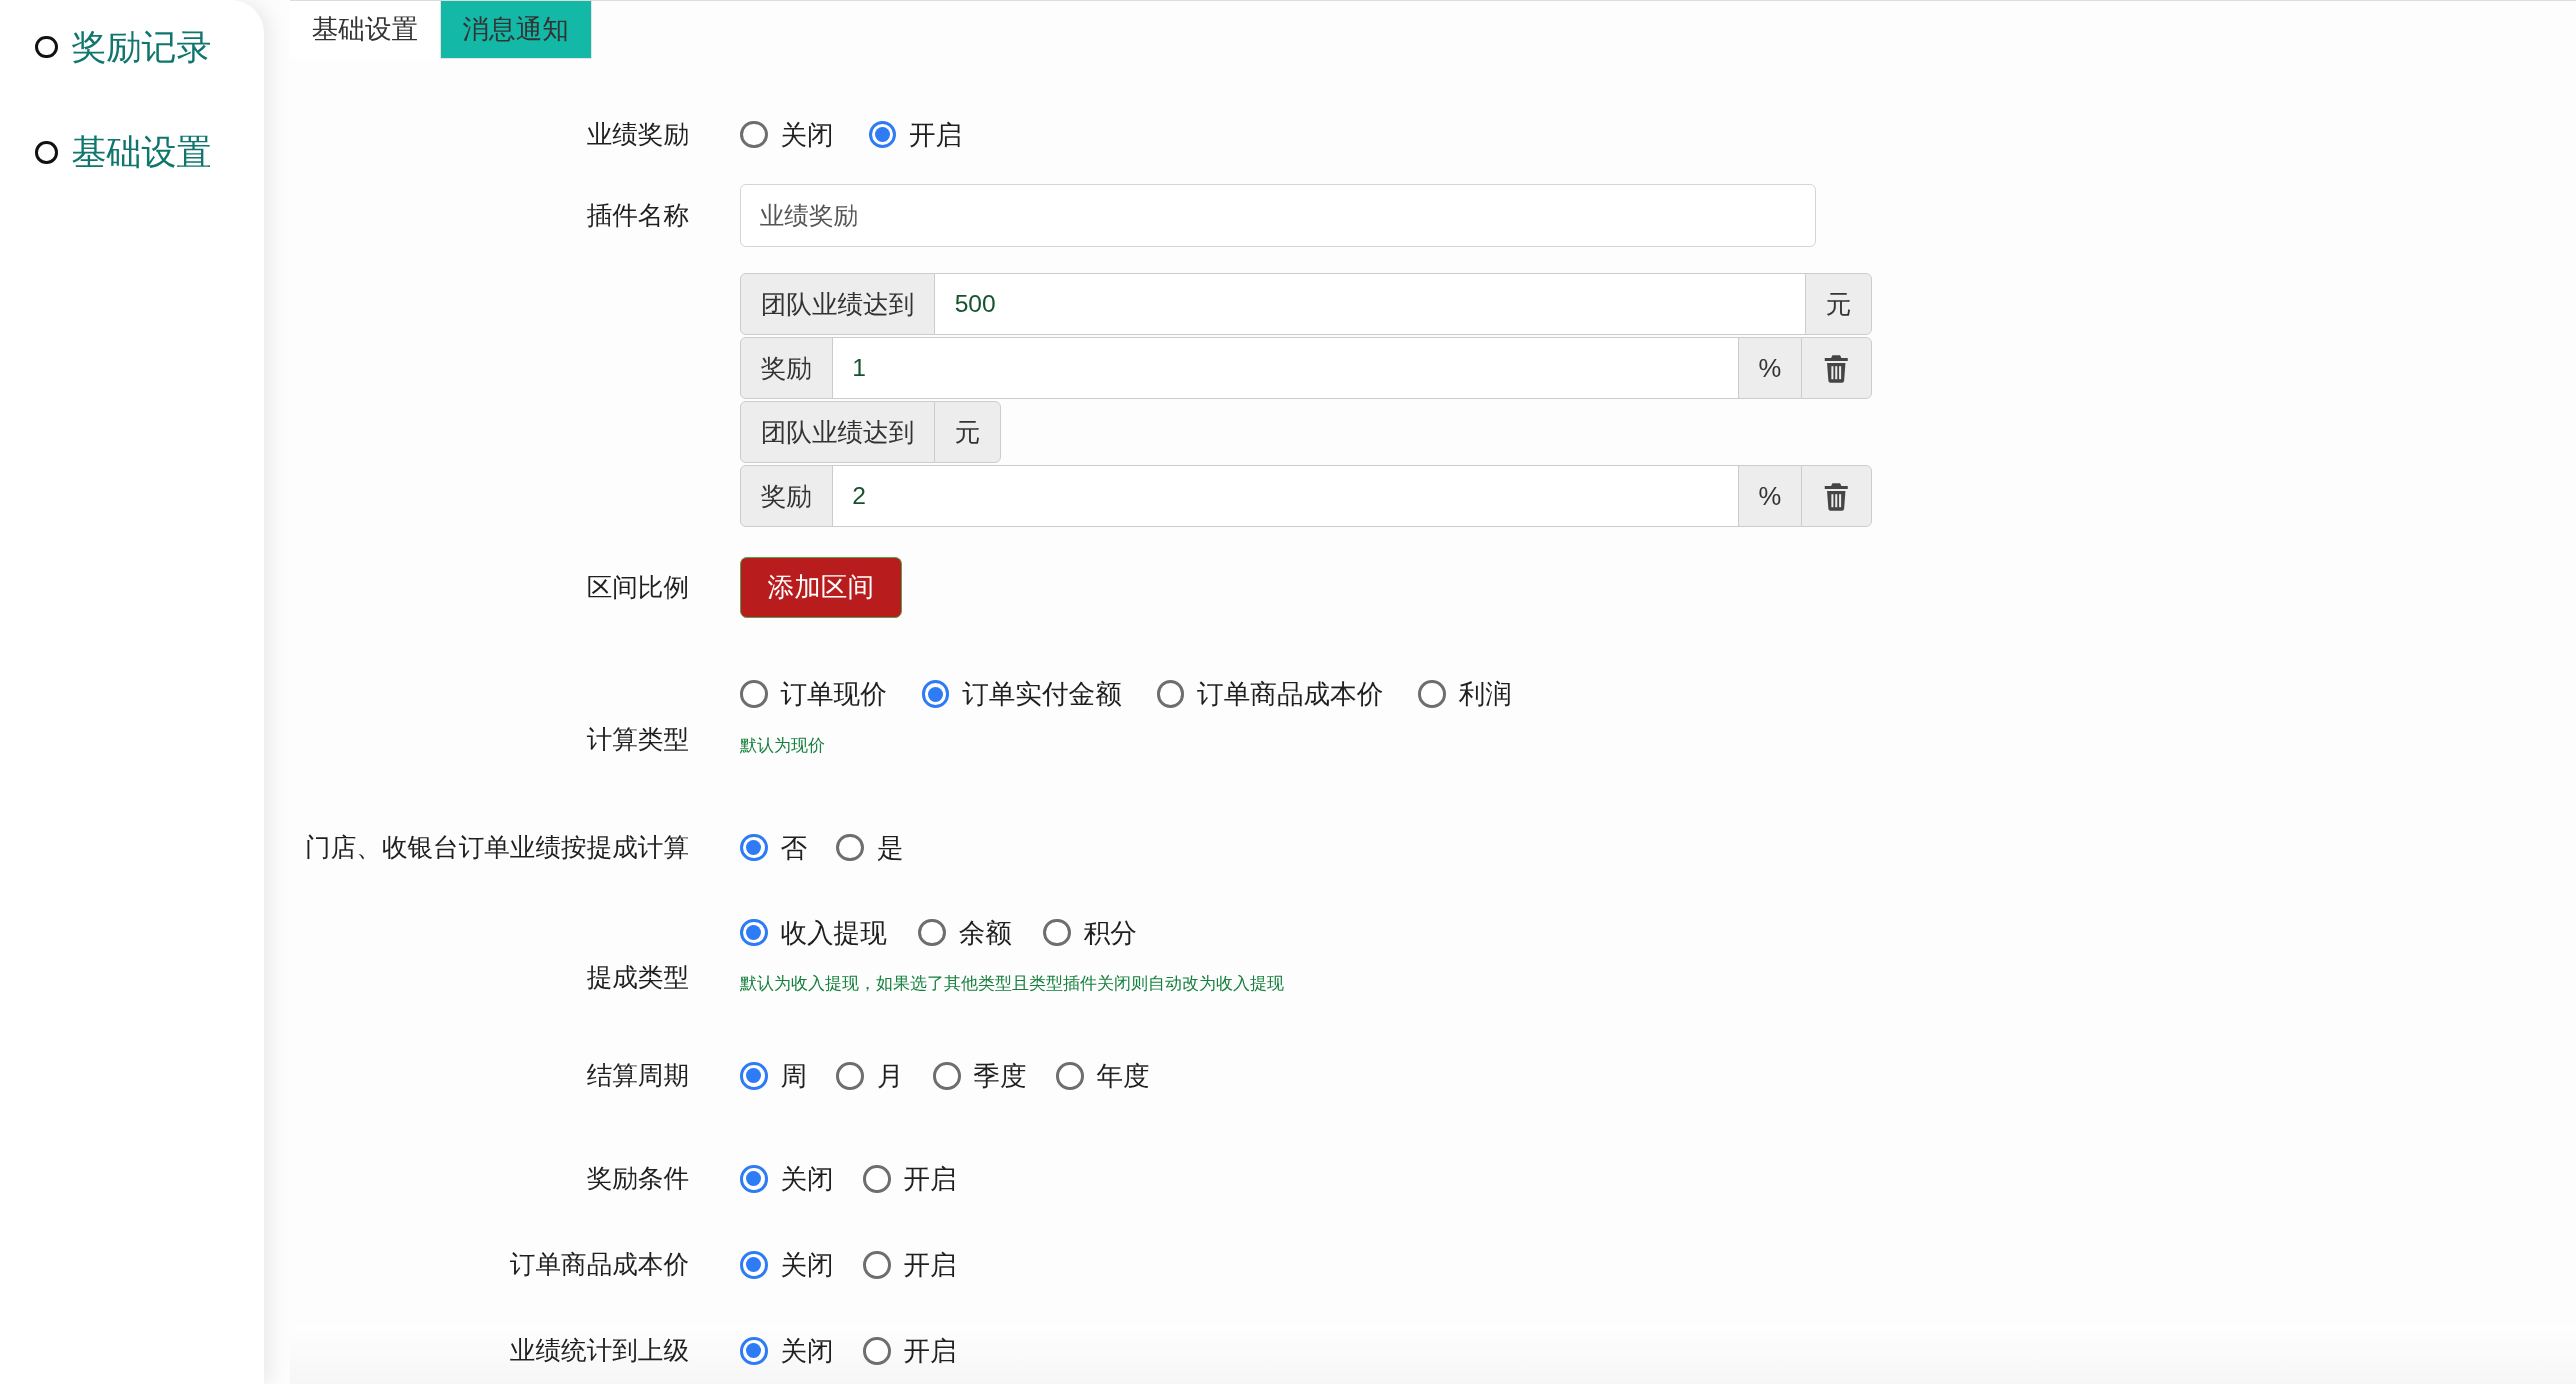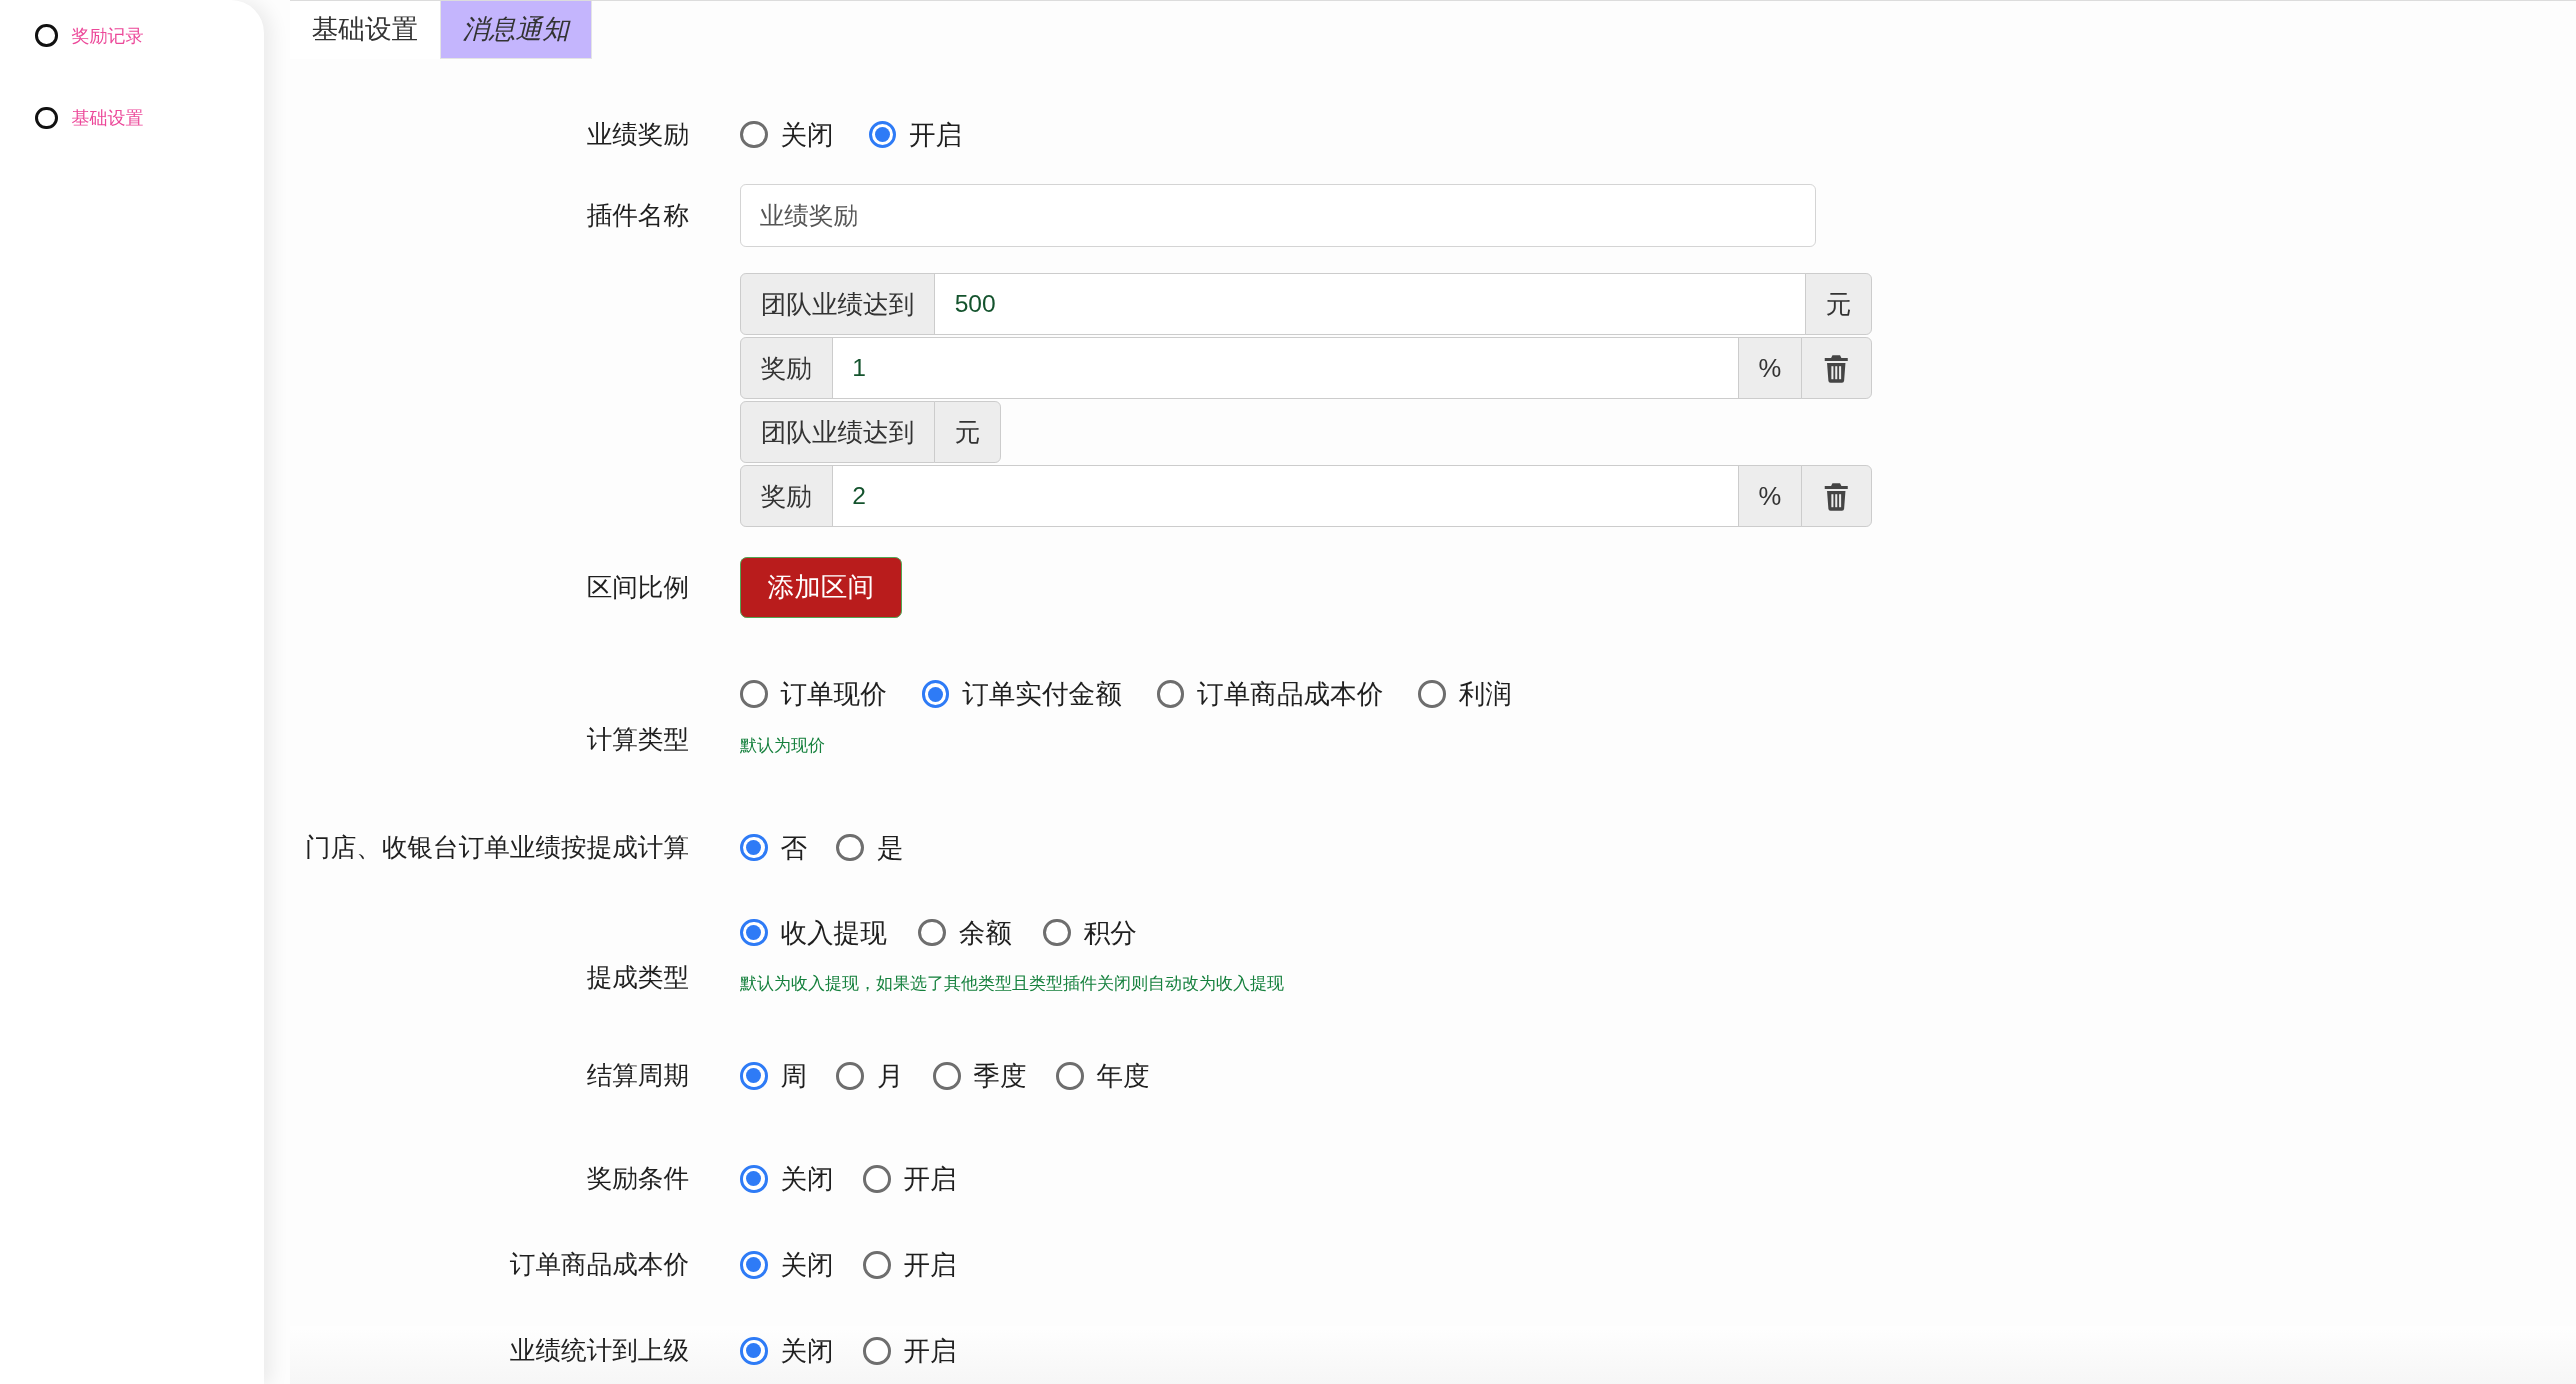--- a/index.html
+++ b/index.html
@@ -16,29 +16,29 @@
     padding-top:13.8px; z-index:2;
   }
   .side-item {
     display:flex; align-items:center; gap:13.8px;
     padding:9.8px 0 9.8px 35px; margin-bottom:39px; cursor:pointer;
   }
   .side-item .circle-icon {
     width:22.6px; height:22.6px; border:3.2px solid #111; border-radius:50%;
     flex:none; background:#fff;
   }
-  .side-item .side-label { font-size:18px; color:#ec4899; }
+  .side-item .side-label { font-size:35px; color:#0f766e; }
   
   .main { position:absolute; left:290px; top:0; right:0; z-index:1; }
   .tabbar { border-top:1px solid #dcdcdc; display:flex; height:58px; }
   .tab {
     height:58px; line-height:57px; padding:0 21.7px; font-size:26.6px;
     color:#333; cursor:pointer; background:#fff;
   }
-  .tab.inactive { background:#c4b5fd; border:1px solid #e4e4e4; border-top:none;font-style:italic; }
+  .tab.inactive { background:#14b8a6; border:1px solid #e4e4e4; border-top:none; }
   
   .form { padding-top:56px; }
   .frow { display:flex; align-items:flex-end; }
   .frow.top { align-items:flex-end; }
   .flabel {
     width:399px; flex:none; text-align:right;
     font-size:25.6px; color:#1f1f1f; line-height:41px;
   }
   .fctrl { margin-left:51px; }
   .opts { display:flex; align-items:center; gap:35px; height:41px; }

